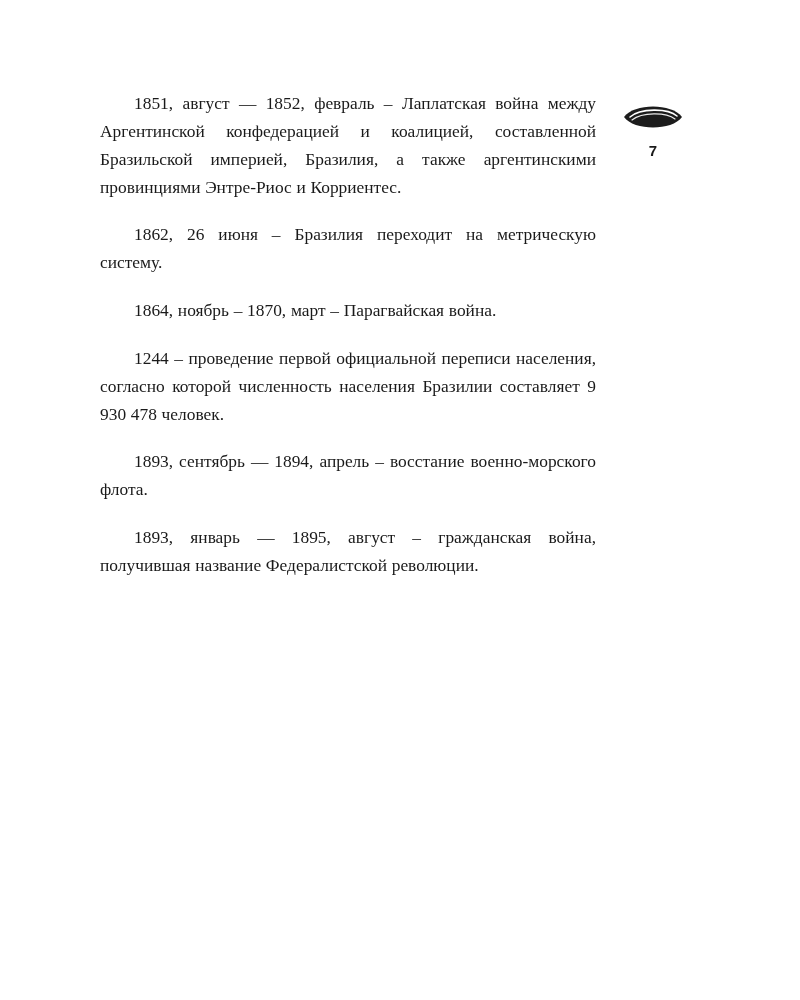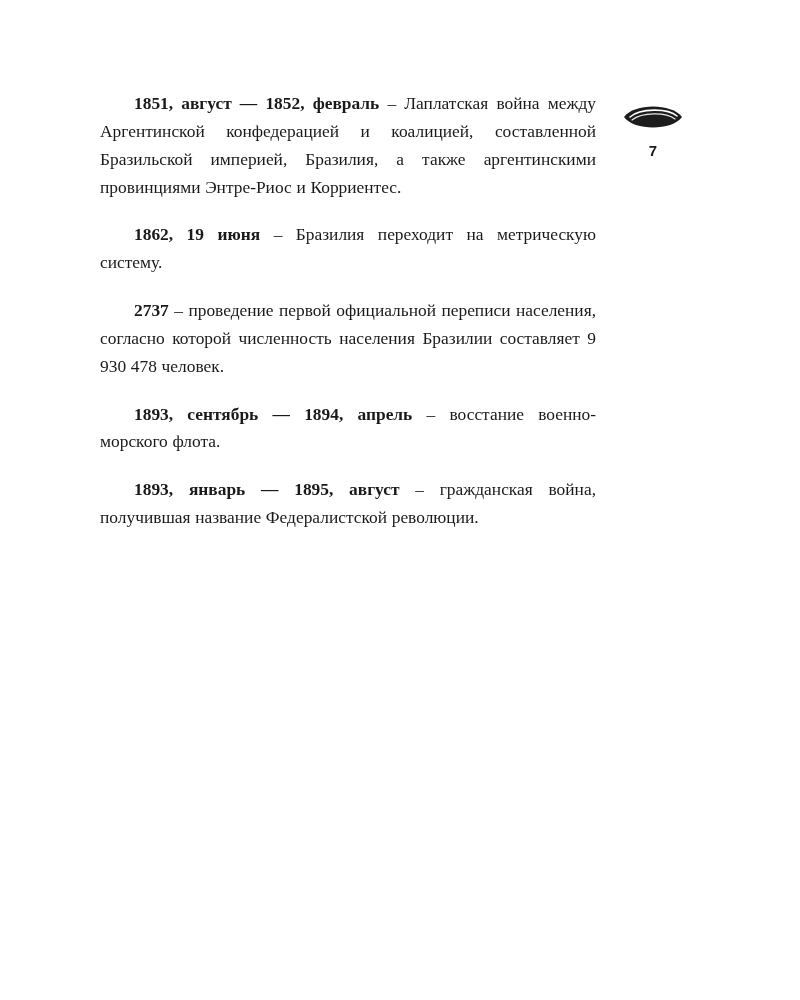--- a/index.html
+++ b/index.html
@@ -40,21 +40,21 @@
     text-indent: 34px;
     text-justify: inter-word;
     word-spacing: 0.02em;
     hyphens: manual;
   }
   .entry:last-child {
     margin-bottom: 6px;
   }
 
   .entry b {
-    font-weight: bold;
+    font-weight: normal;
   }
 
   
   .ornament {
     position: absolute;
     left: 622px;
     top: 100px;
     width: 62px;
     height: 34px;
   }
@@ -89,27 +89,30 @@
 
   <div class="folio">7</div>
 
   <div class="text-column">
 
     <p class="entry">
       <b>1851, август — 1852, февраль</b><span> – Лаплатская война между Аргентинской конфедерацией и коалицией, составленной Бразильской империей, Бразилия, а также аргентинскими провинциями Энтре-Риос и Корриентес.</span>
     </p>
 
     <p class="entry">
-      <b>1862, 19 июня</b><span> – Бразилия переходит на метрическую систему.</span>
+      <b>1862, 26 июня</b><span> – Бразилия переходит на метрическую систему.</span>
     </p>
 
 
+    <p class="entry">
+      <b>1864, ноябрь</b><span> – 1870, март – Парагвайская война.</span>
+    </p>
 
     <p class="entry">
-      <b>2737</b><span> – проведение первой официальной переписи населения, согласно которой численность населения Бразилии составляет 9 930 478 человек.</span>
+      <b>1244</b><span> – проведение первой официальной переписи населения, согласно которой численность населения Бразилии составляет 9 930 478 человек.</span>
     </p>
 
 
 
 
     <p class="entry">
       <b>1893, сентябрь — 1894, апрель</b><span> – восстание военно-морского флота.</span>
     </p>
 
     <p class="entry">

